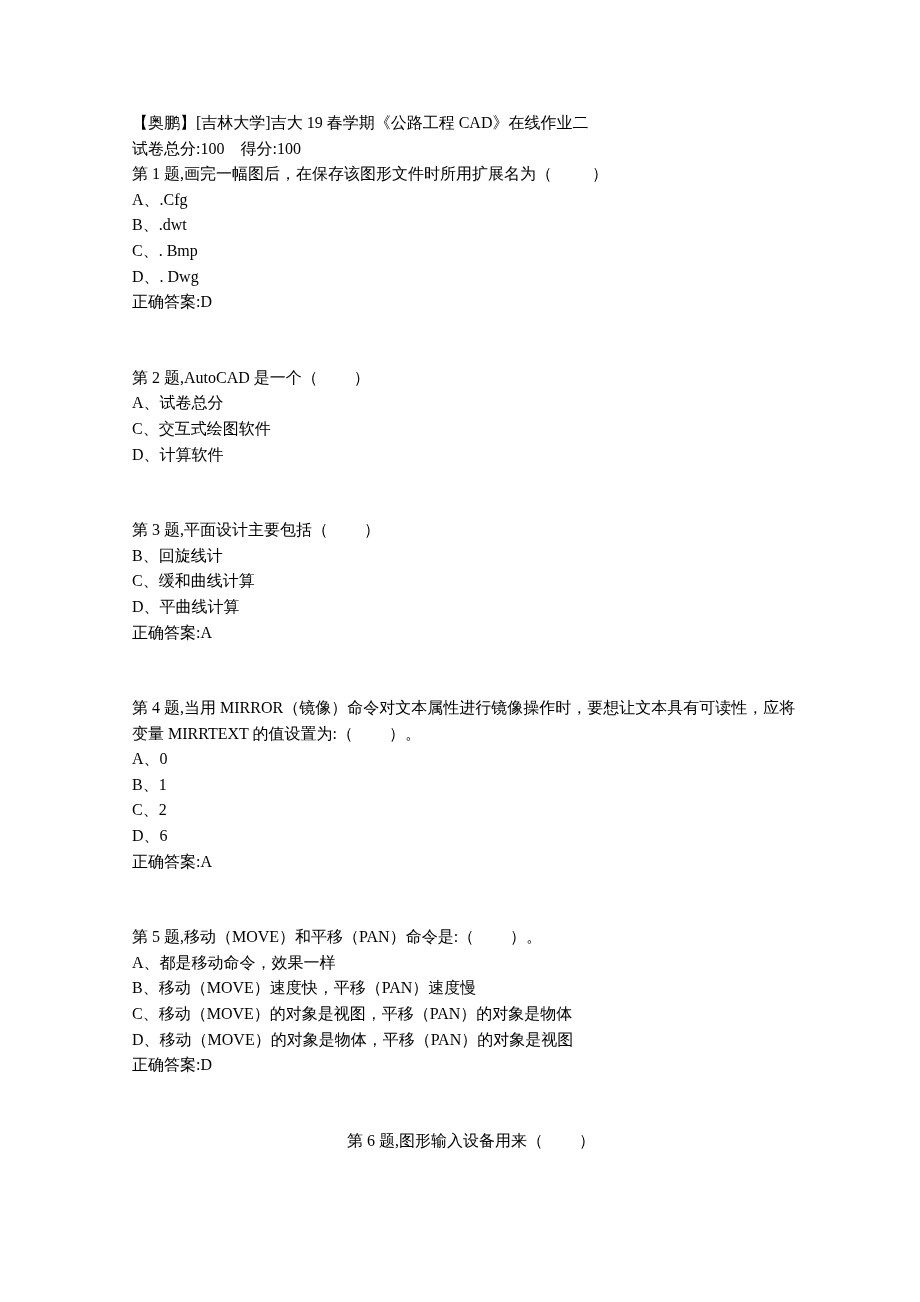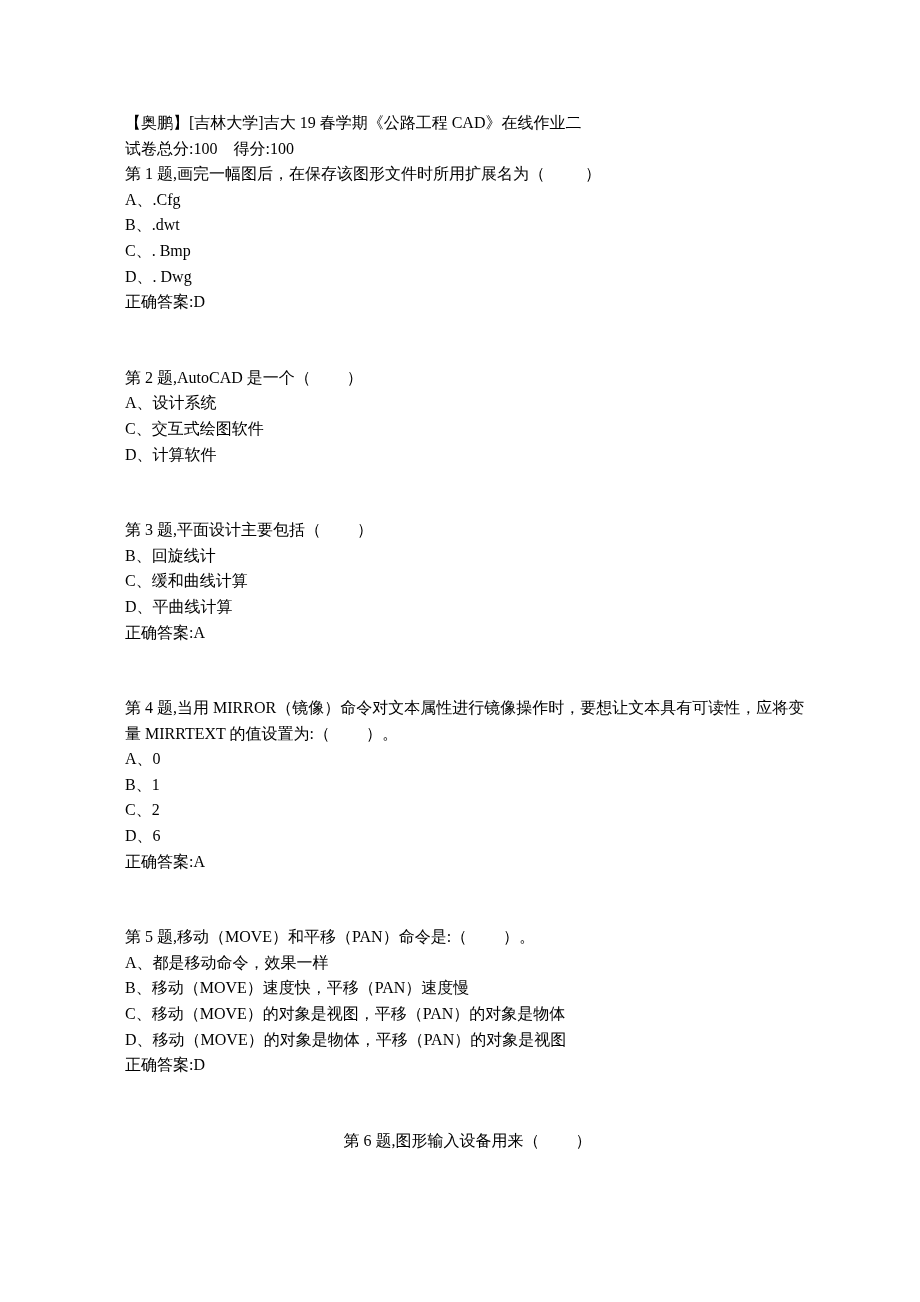--- a/index.html
+++ b/index.html
@@ -14,20 +14,21 @@
     line-height: 1.6;
   }
   .page {
     padding: 110px 110px 0 125px;
   }
   .line {
     white-space: pre-wrap;
   }
   .block {
     margin-bottom: 50px;
+    margin-left: 7px;
   }
   .block:last-child {
     margin-bottom: 0;
     text-align: center;
   }
 </style>
 </head>
 <body>
 
 <div class="page">
@@ -38,21 +39,21 @@
     <div class="line">第 1 题,画完一幅图后，在保存该图形文件时所用扩展名为（          ）</div>
     <div class="line">A、.Cfg</div>
     <div class="line">B、.dwt</div>
     <div class="line">C、. Bmp</div>
     <div class="line">D、. Dwg</div>
     <div class="line">正确答案:D</div>
   </div>
 
   <div class="block">
     <div class="line">第 2 题,AutoCAD 是一个（         ）</div>
-    <div class="line">A、设计系统</div>
+    <div class="line">A、试卷总分</div>
     <div class="line">C、交互式绘图软件</div>
     <div class="line">D、计算软件</div>
   </div>
 
   <div class="block">
     <div class="line">第 3 题,平面设计主要包括（         ）</div>
     <div class="line">B、回旋线计</div>
     <div class="line">C、缓和曲线计算</div>
     <div class="line">D、平曲线计算</div>
     <div class="line">正确答案:A</div>

